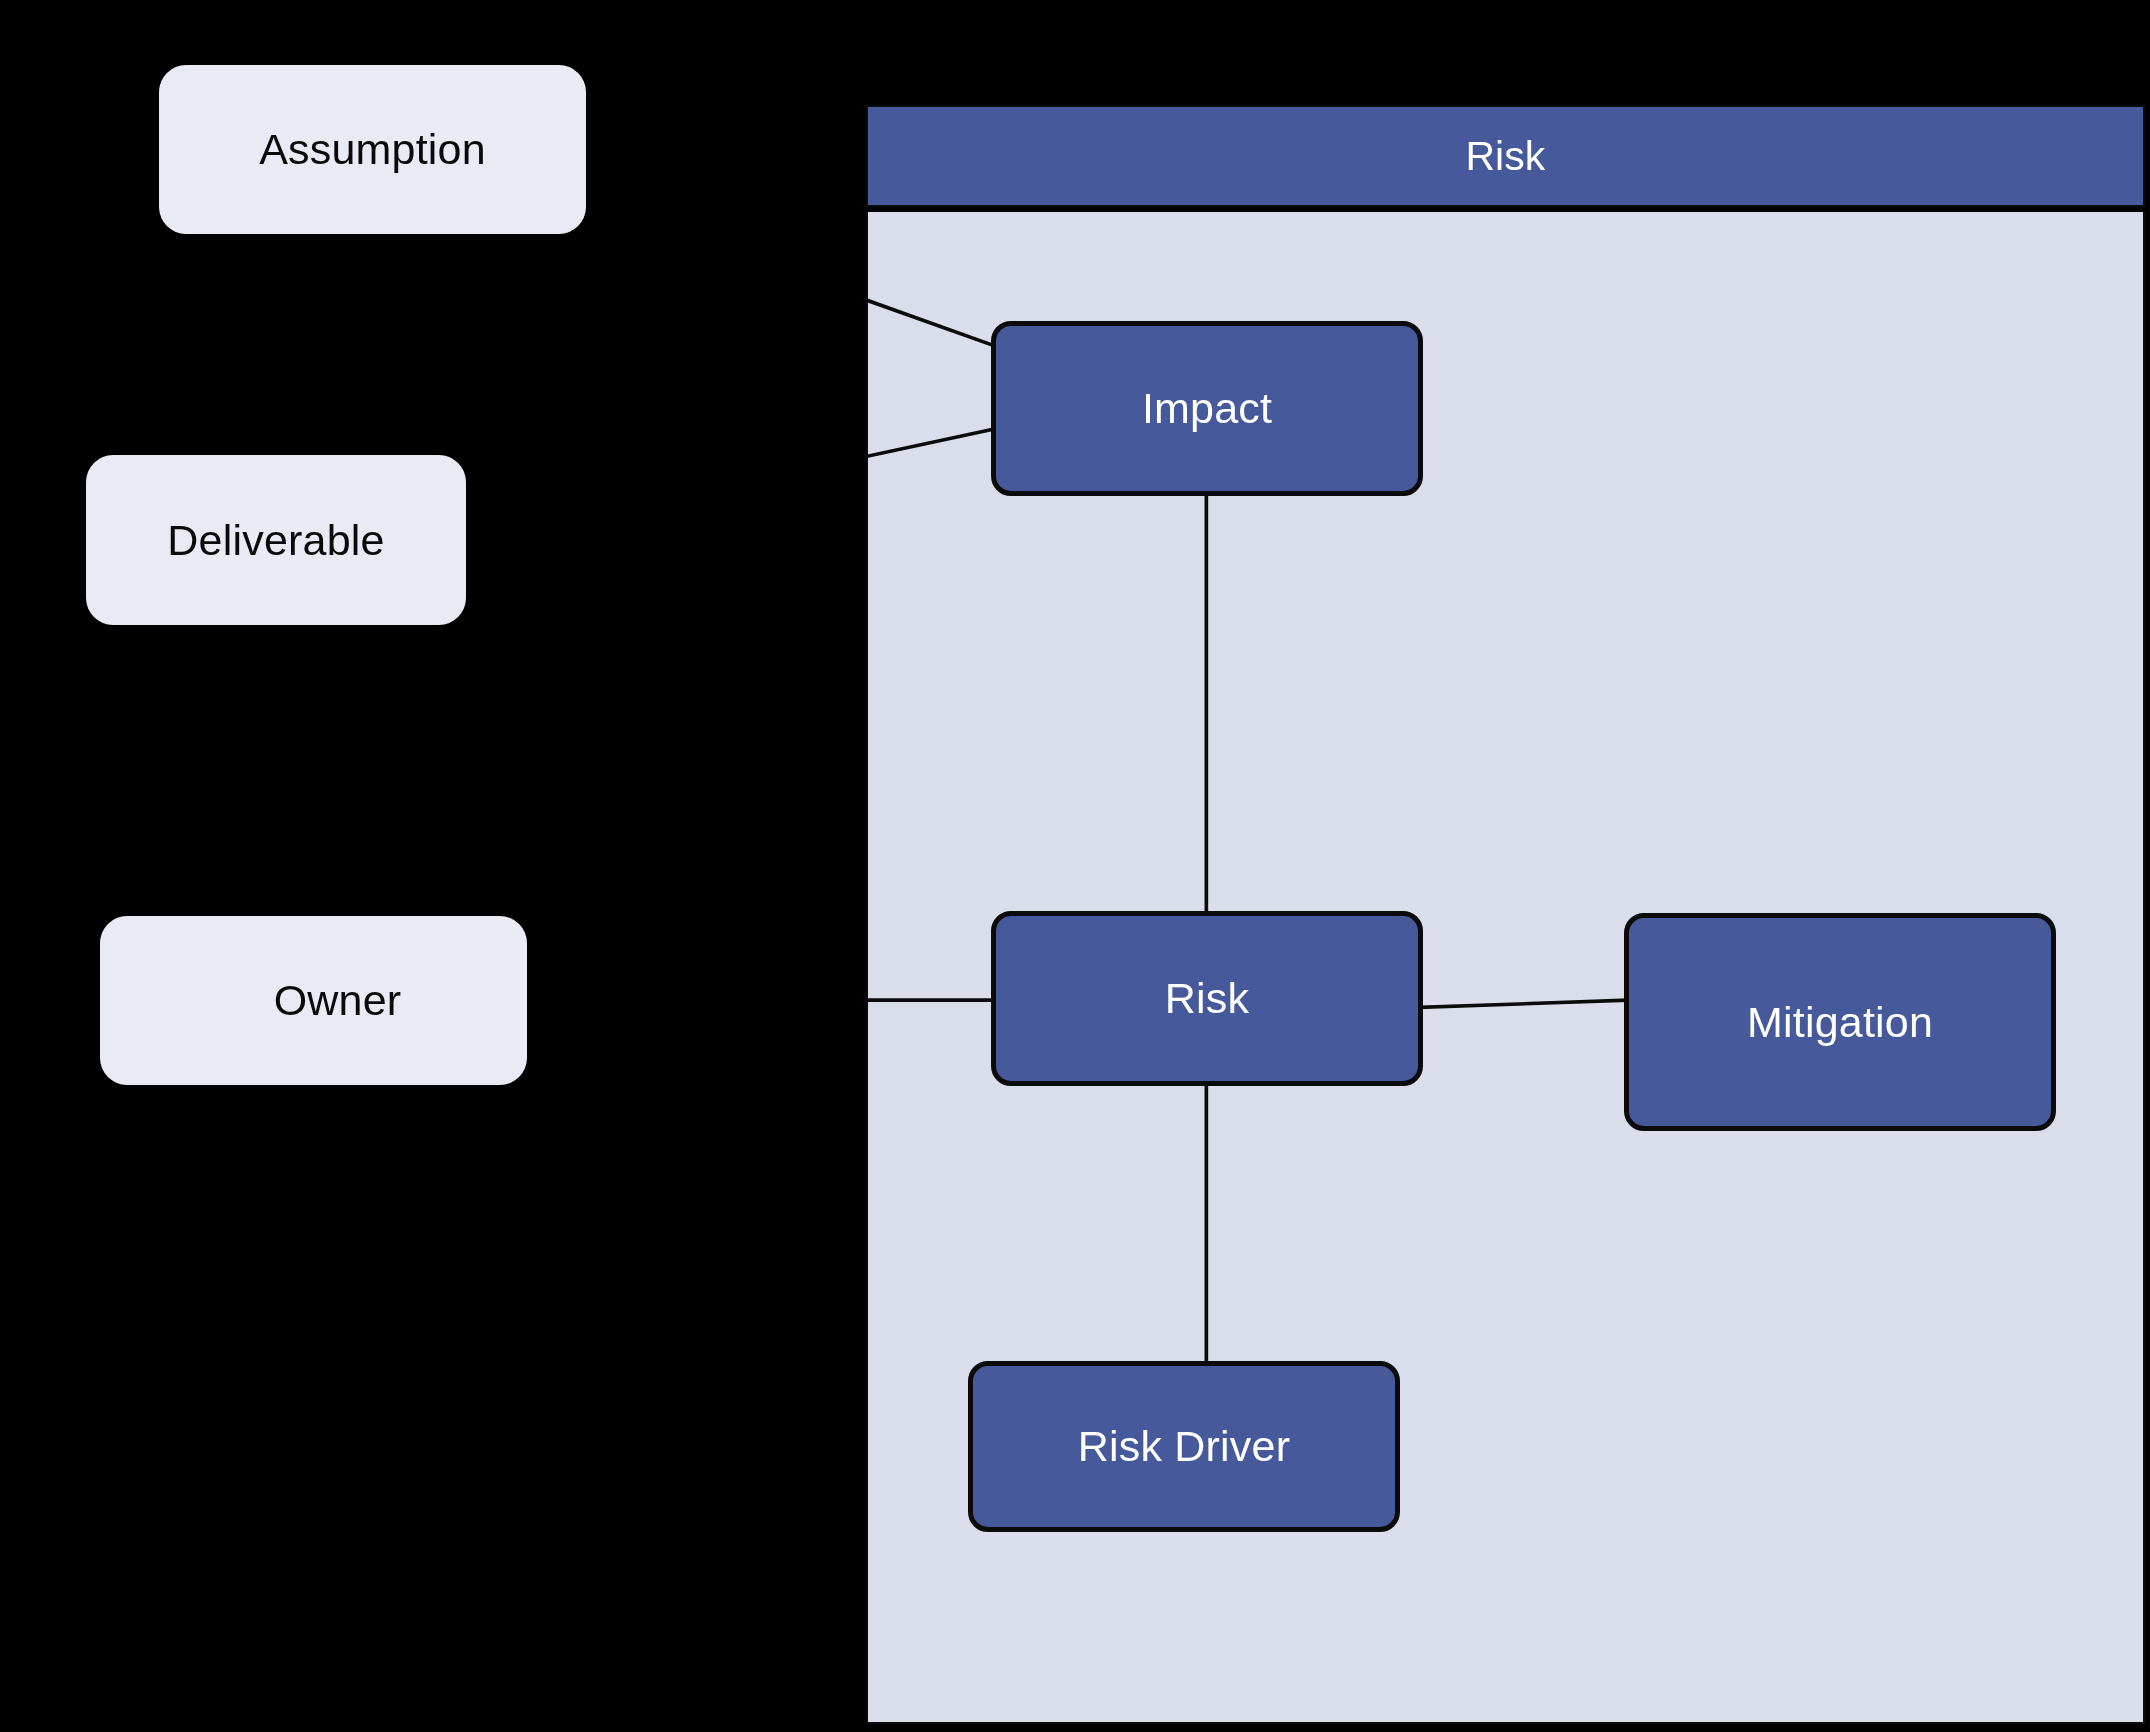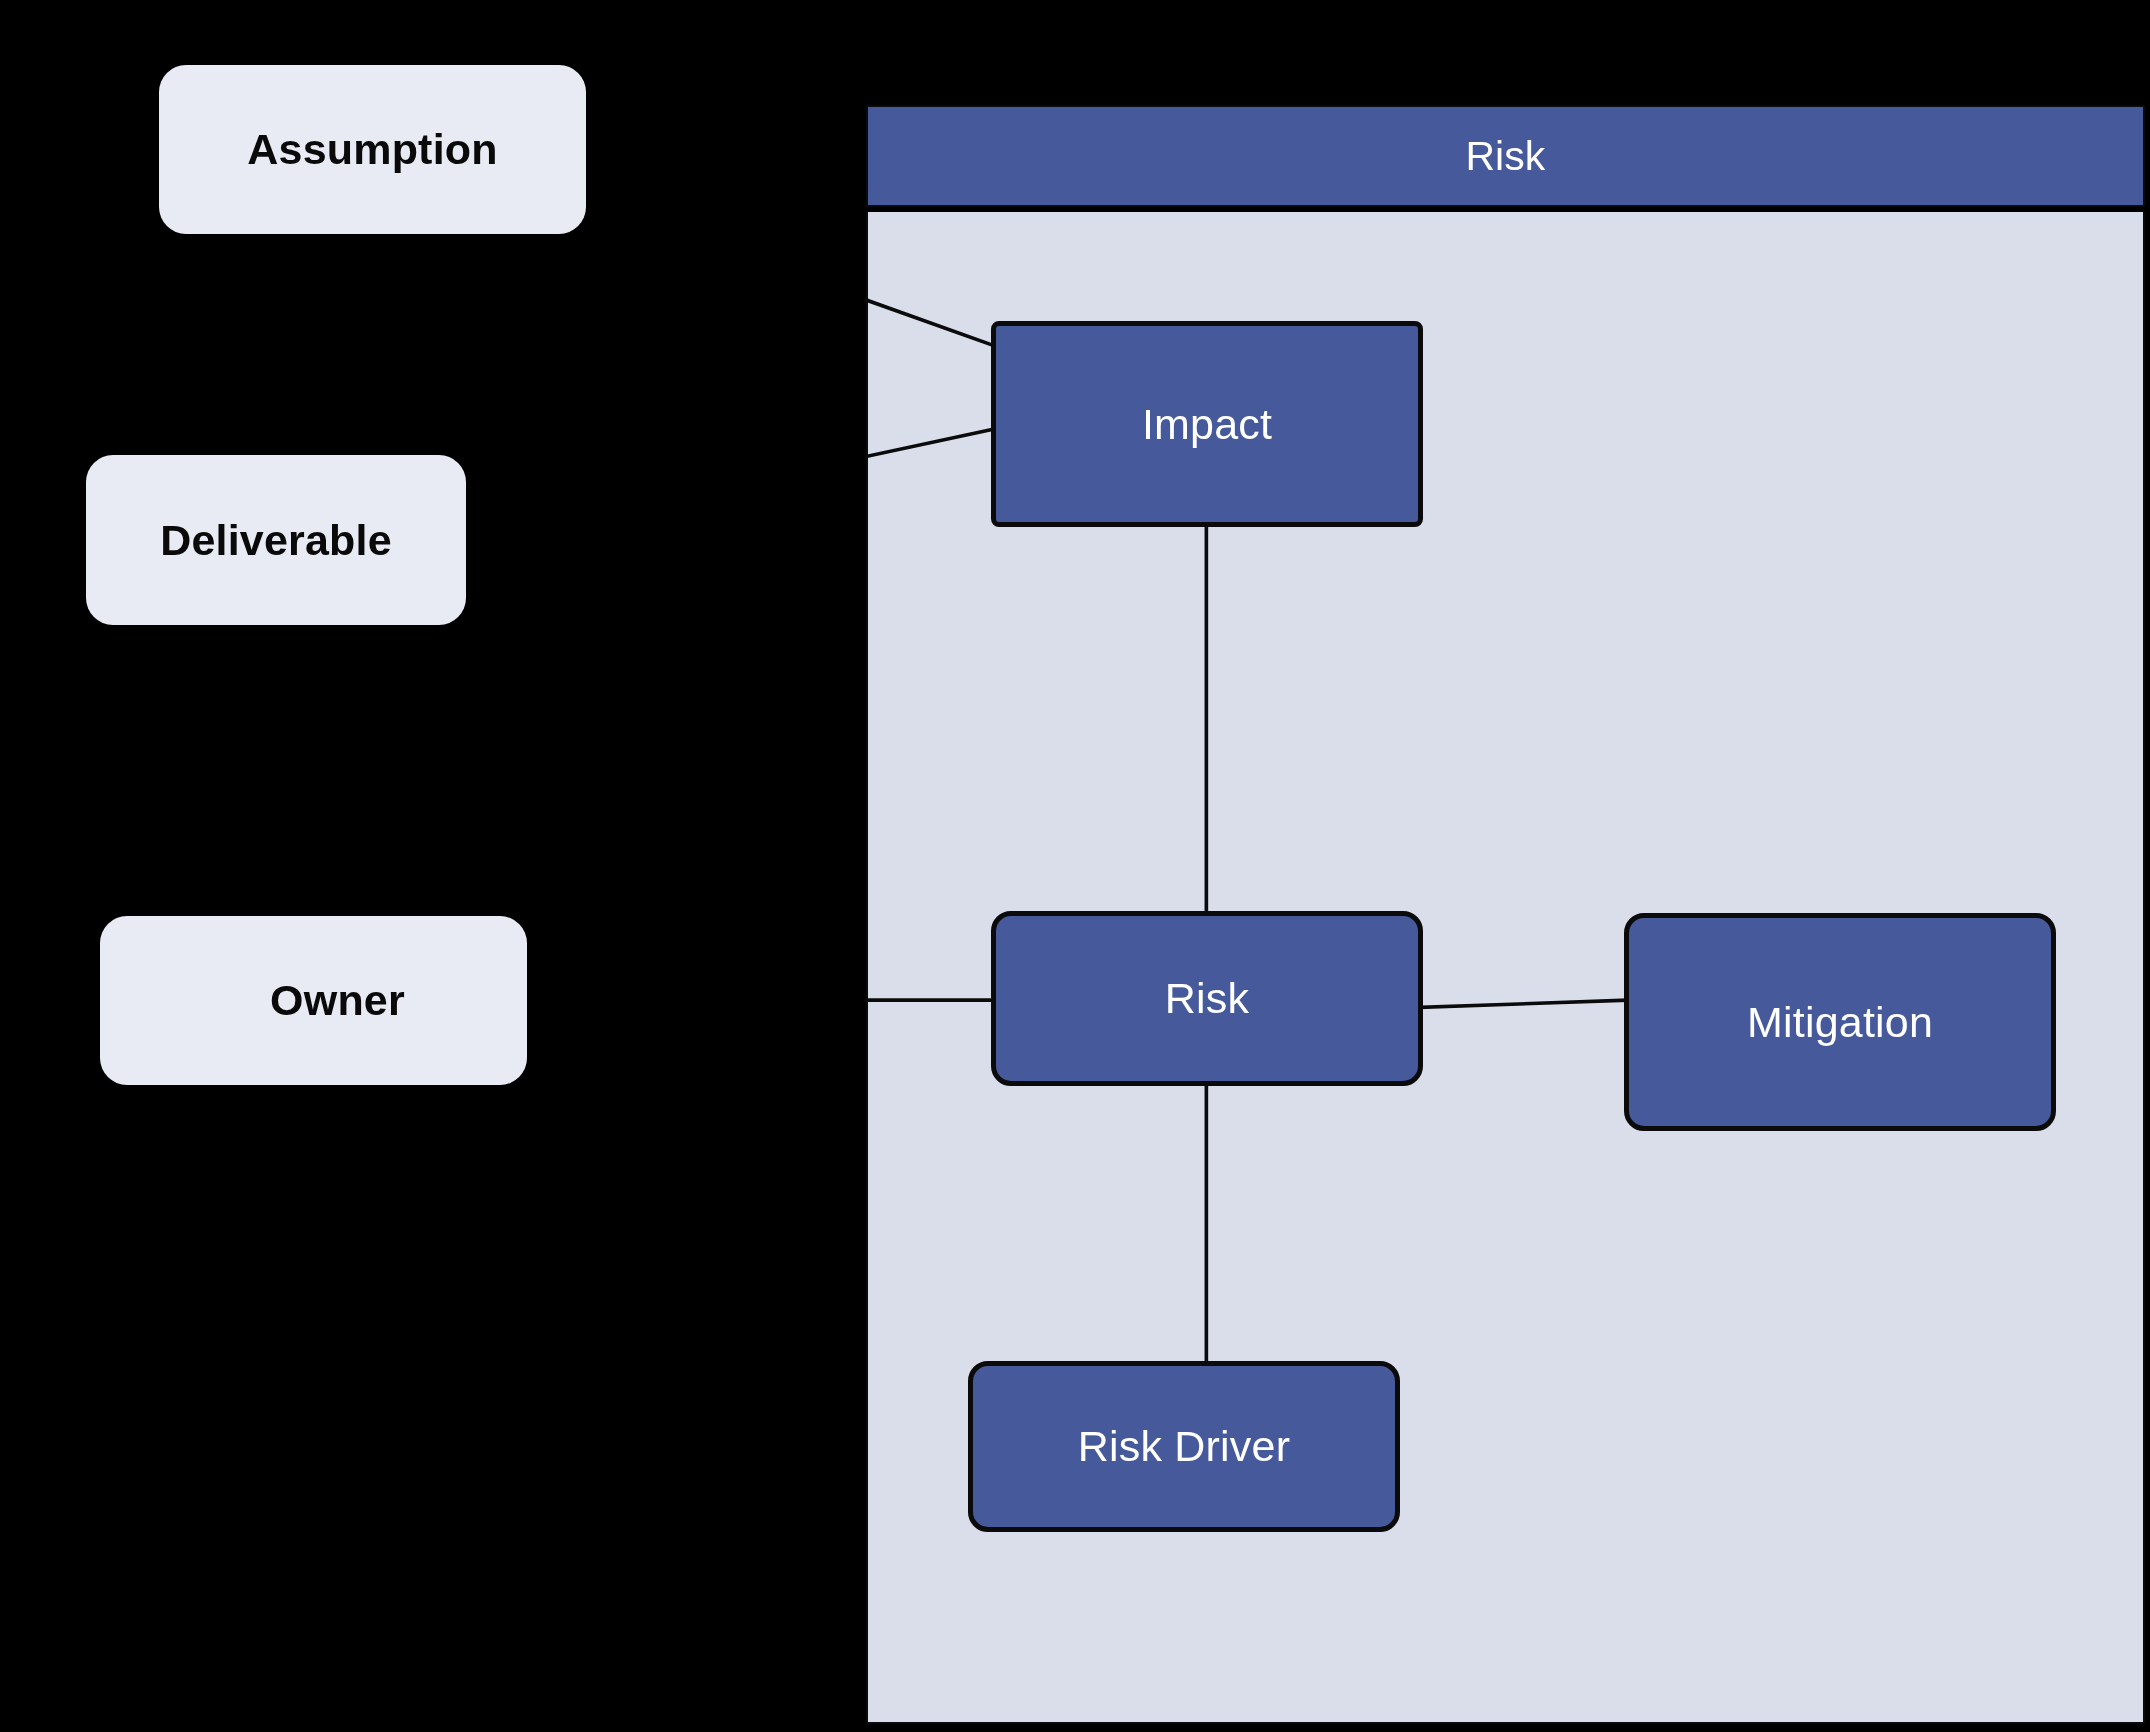--- a/index.html
+++ b/index.html
@@ -19,21 +19,21 @@
   
   .legend-node {
     position: absolute;
     background: #e9ebf4;
     border-radius: 27px;
     display: flex;
     align-items: center;
     justify-content: center;
     color: #0a0a0a;
     font-size: 43px;
-    font-weight: 700;
+    font-weight: 400;
     letter-spacing: 0.2px;
     box-sizing: border-box;
   }
 
   
   #risk-panel {
     position: absolute;
     left: 864px;
     top: 105px;
     width: 1281px;
@@ -120,21 +120,21 @@
   <div class="legend-node" style="left:159px; top:65px; width:427px; height:169px;">
     <span>Assumption</span>
   </div>
   <div class="legend-node" style="left:86px; top:455px; width:380px; height:170px;">
     <span>Deliverable</span>
   </div>
   <div class="legend-node" style="left:100px; top:916px; width:427px; height:169px;padding-left:48px;">
     <span>Owner</span>
   </div>
 
-  <div class="entity-node" style="left:991px; top:321px; width:432px; height:206px;border-radius:8px;">
+  <div class="entity-node" style="left:991px; top:321px; width:432px; height:175px;">
     <span>Impact</span>
   </div>
   <div class="entity-node" style="left:991px; top:911px; width:432px; height:175px;">
     <span>Risk</span>
   </div>
   <div class="entity-node" style="left:1624px; top:913px; width:432px; height:218px;">
     <span>Mitigation</span>
   </div>
   <div class="entity-node" style="left:968px; top:1361px; width:432px; height:171px;">
     <span>Risk Driver</span>

